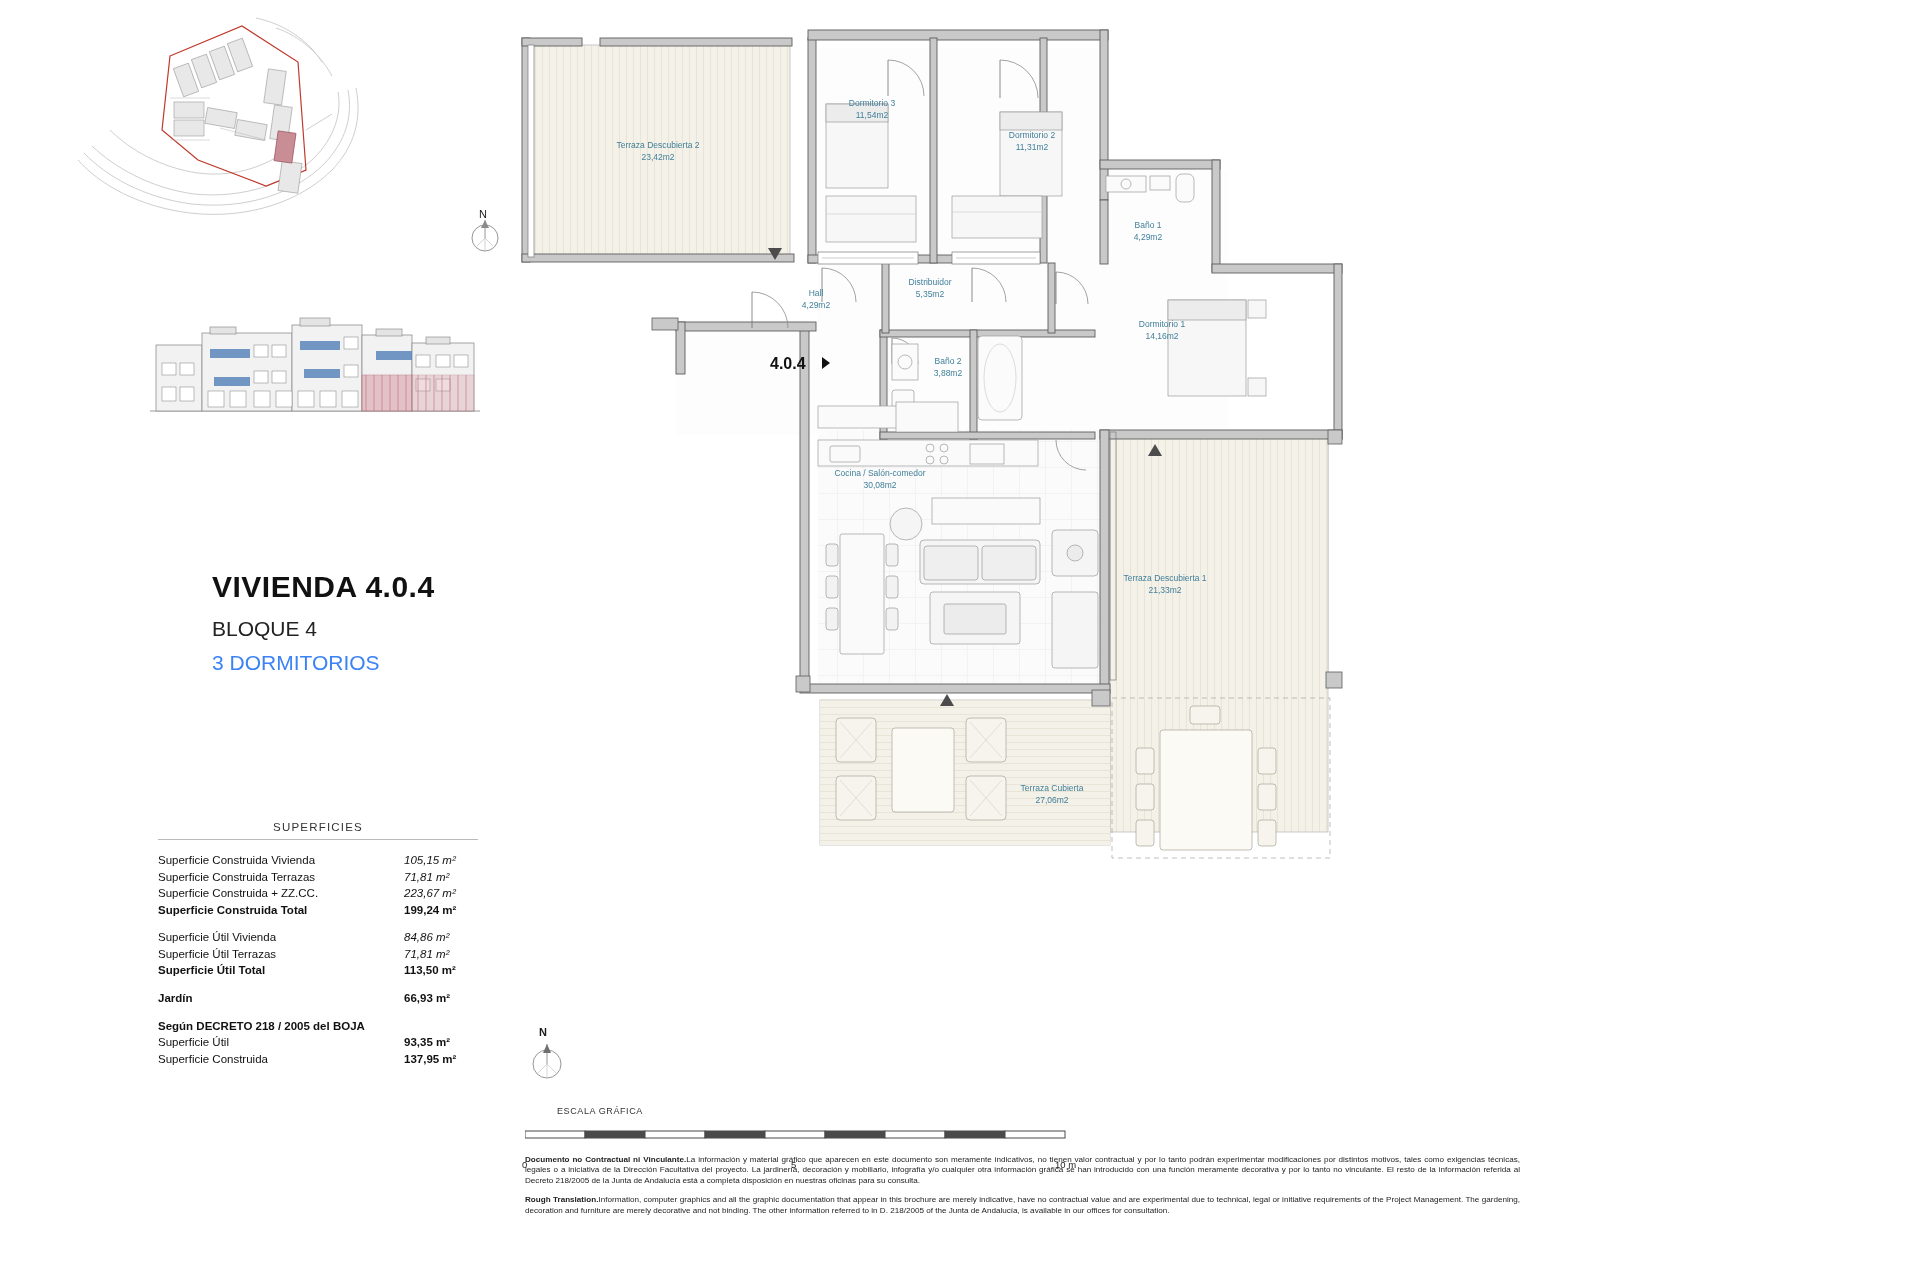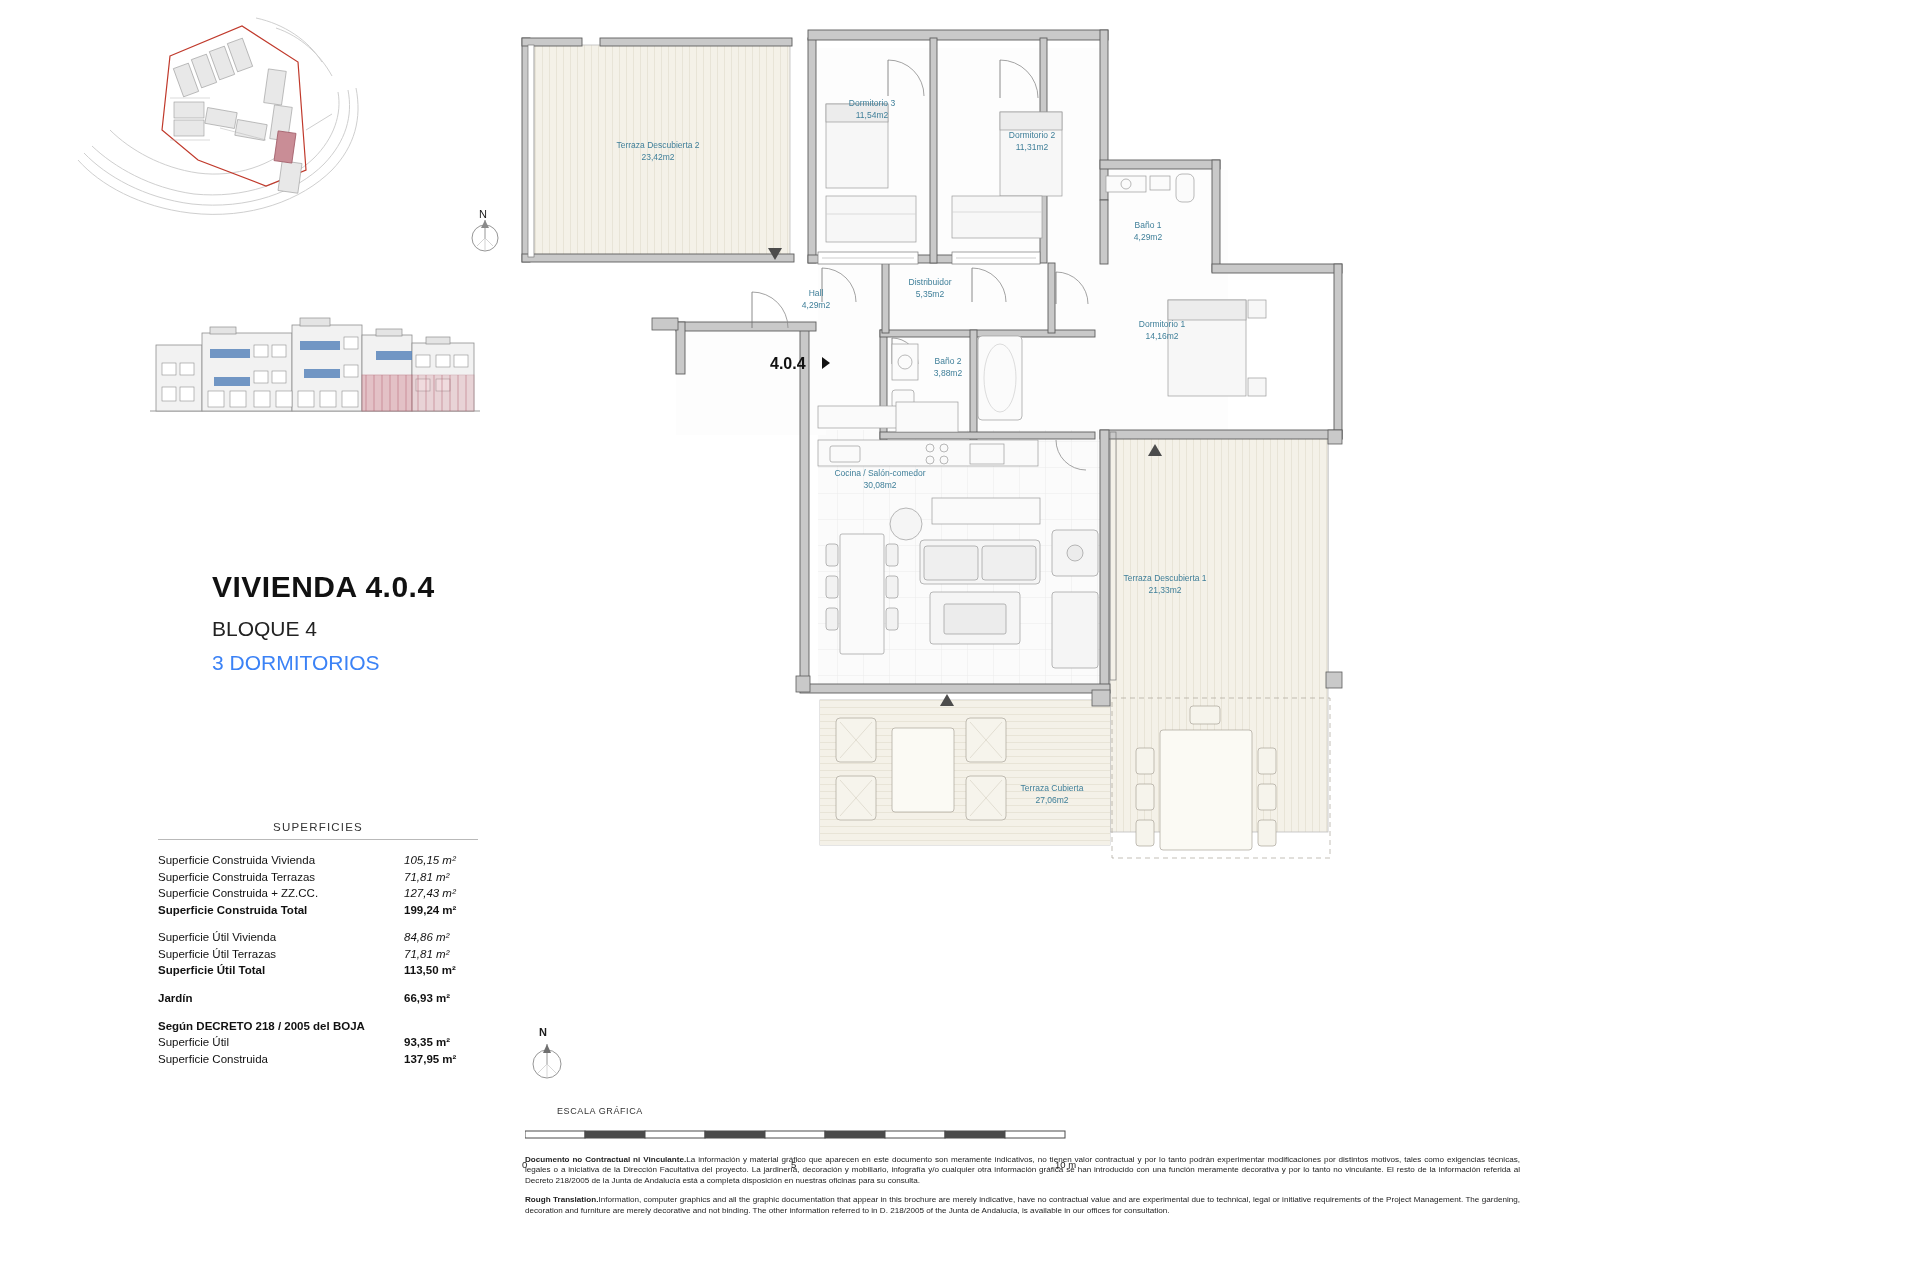--- a/index.html
+++ b/index.html
@@ -195,21 +195,21 @@
       <div class="arow">
         <span class="lbl">Superficie Construida Vivienda</span>
         <span class="val">105,15 m²</span>
       </div>
       <div class="arow">
         <span class="lbl">Superficie Construida Terrazas</span>
         <span class="val">71,81 m²</span>
       </div>
       <div class="arow">
         <span class="lbl">Superficie Construida + ZZ.CC.</span>
-        <span class="val">127,43 m²</span>
+        <span class="val">223,67 m²</span>
       </div>
       <div class="arow bold">
         <span class="lbl">Superficie Construida Total</span>
         <span class="val">199,24 m²</span>
       </div>
 
       <div class="gap"></div>
 
       <div class="arow">
         <span class="lbl">Superficie Útil Vivienda</span>

